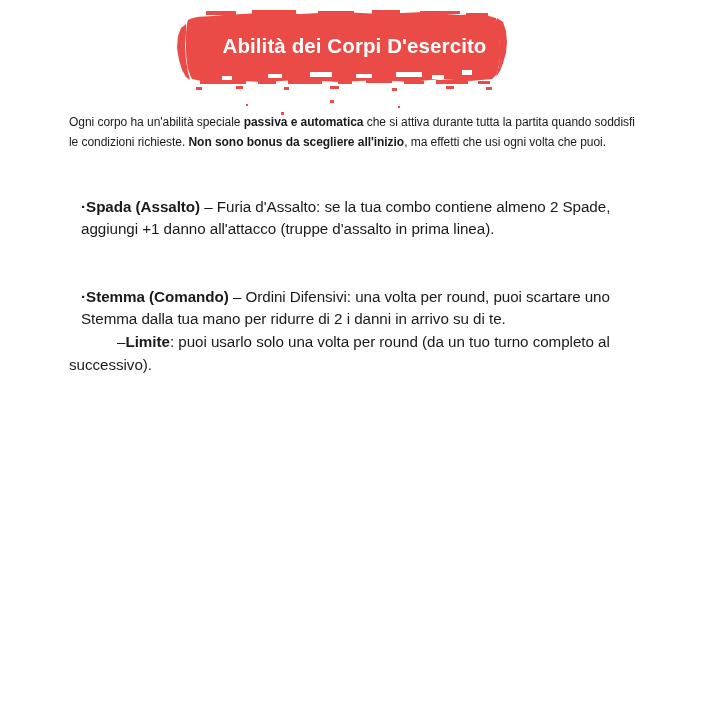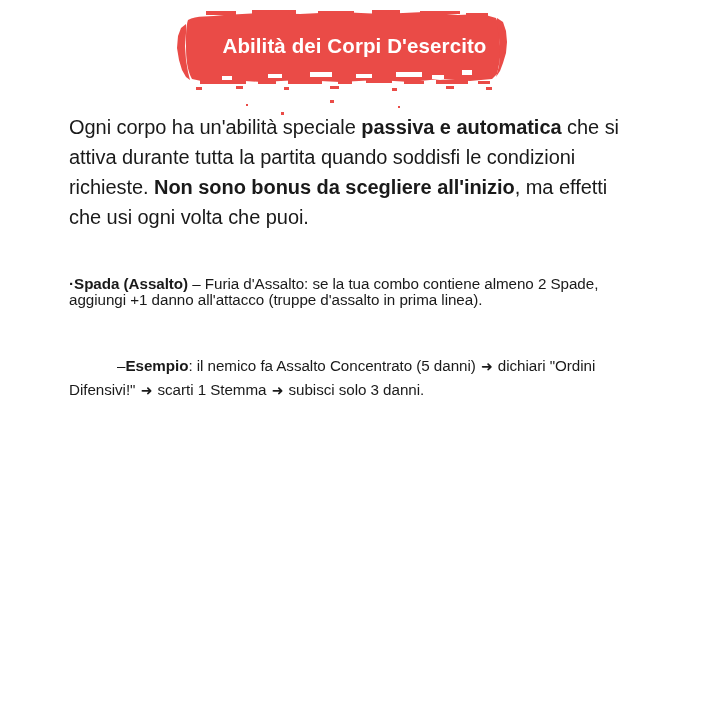--- a/index.html
+++ b/index.html
@@ -57,34 +57,34 @@
 
   
   .content {
     position: absolute;
     left: 69px;
     top: 112px;
     width: 572px;
   }
 
   .para {
-    font-size: 20px;
-    line-height: 30px;
+    font-size: 12px;
+    line-height: 20px;
     letter-spacing: -0.05px;
     margin: 0;
     color: #1a1a1a;
     text-align: left;
   }
 
   .para b, .para strong { font-weight: bold; }
 
   .block-gap-intro { height: 44px; }
   .block-gap-section { height: 46px; }
 
-  .bullet-line { font-size: 15.2px; line-height: 16px; }
+  .bullet-line { font-size: 15.2px; line-height: 22px; margin-left: 12px; }
   .bullet-dot {
     font-weight: bold;
     font-size: 15.2px;
     letter-spacing: 0;
   }
 
   .sub-line {
     font-size: 15.2px;
     line-height: 23.2px;
     text-indent: 48px;
@@ -188,20 +188,21 @@
 
     <div class="section">
       <p class="para bullet-line"><b class="bullet-dot">·</b><b>Spada (Assalto)</b><span> – </span><span>Furia d'Assalto: se la tua combo contiene almeno 2 Spade, aggiungi +1 danno all'attacco (truppe d'assalto in prima linea).</span></p>
 
 
     </div>
 
     <div class="block-gap-section"></div>
 
     <div class="section">
-
-
-
-      <p class="para sub-line"><span class="dash">–</span><b>Esempio</b><span>: </span><span>il nemico fa Assalto Concentrato (5 danni) <span class="arrow">➜</span> dichiari "Ordini Difensivi!" <span class="arrow">➜</span> scarti 1 Stemma <span class="arrow">➜</span> subisci solo 3 danni.</span></p>
+      <p class="para bullet-line"><b class="bullet-dot">·</b><b>Stemma (Comando)</b><span> – </span><span>Ordini Difensivi: una volta per round, puoi scartare uno Stemma dalla tua mano per ridurre di 2 i danni in arrivo su di te.</span></p>
+
+
+      <p class="para sub-line"><span class="dash">–</span><b>Limite</b><span>: </span><span>puoi usarlo solo una volta per round (da un tuo turno completo al successivo).</span></p>
+
     </div>
 
   </div>
 </div>
 
 </body></html>

